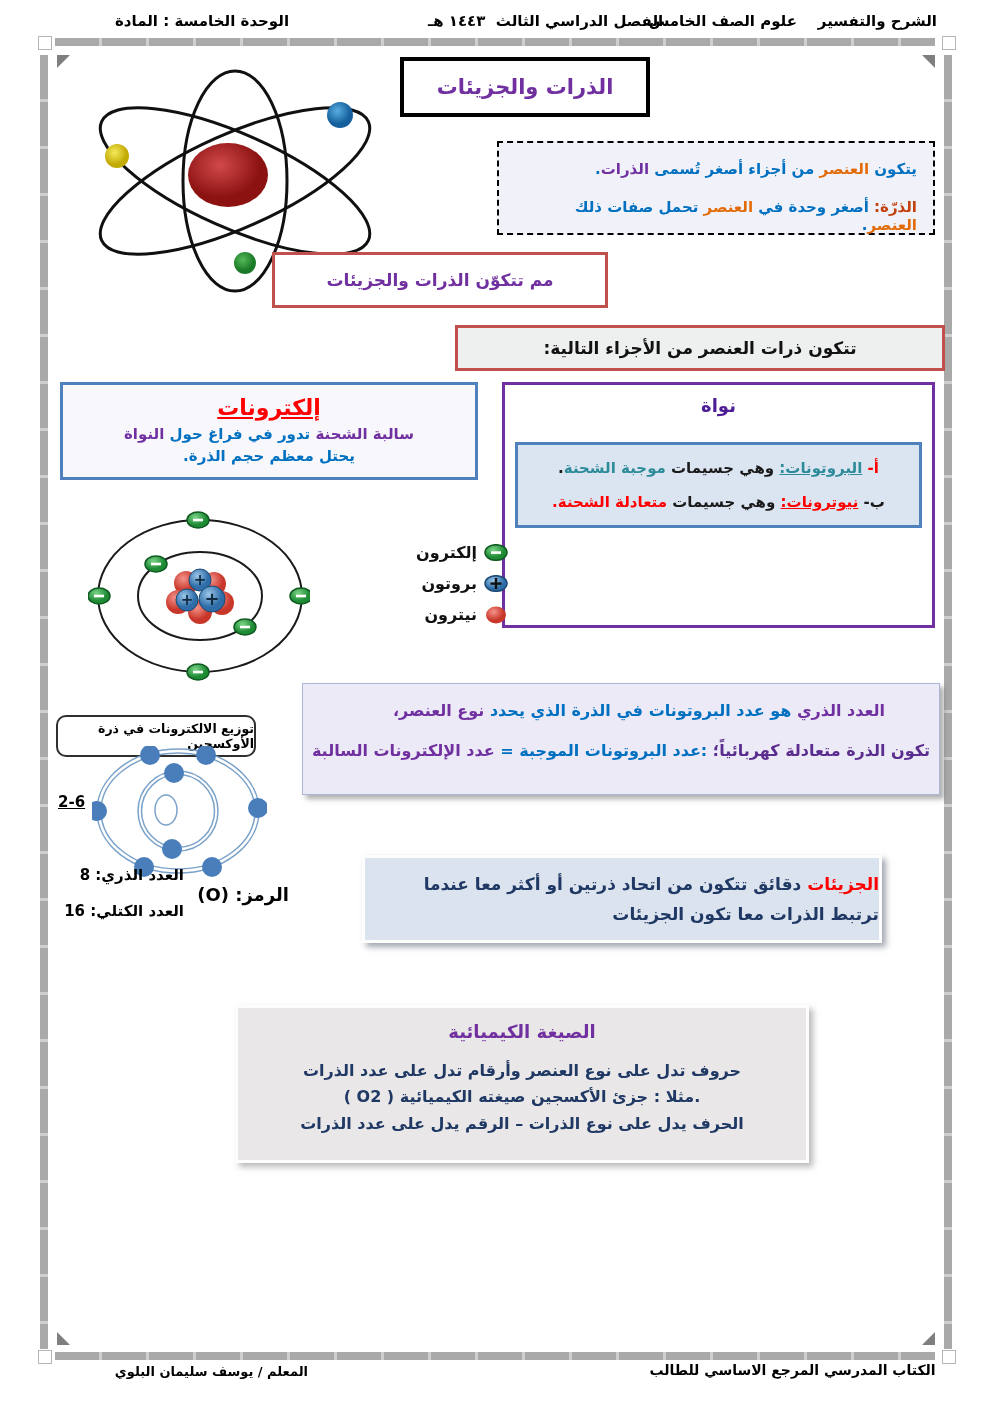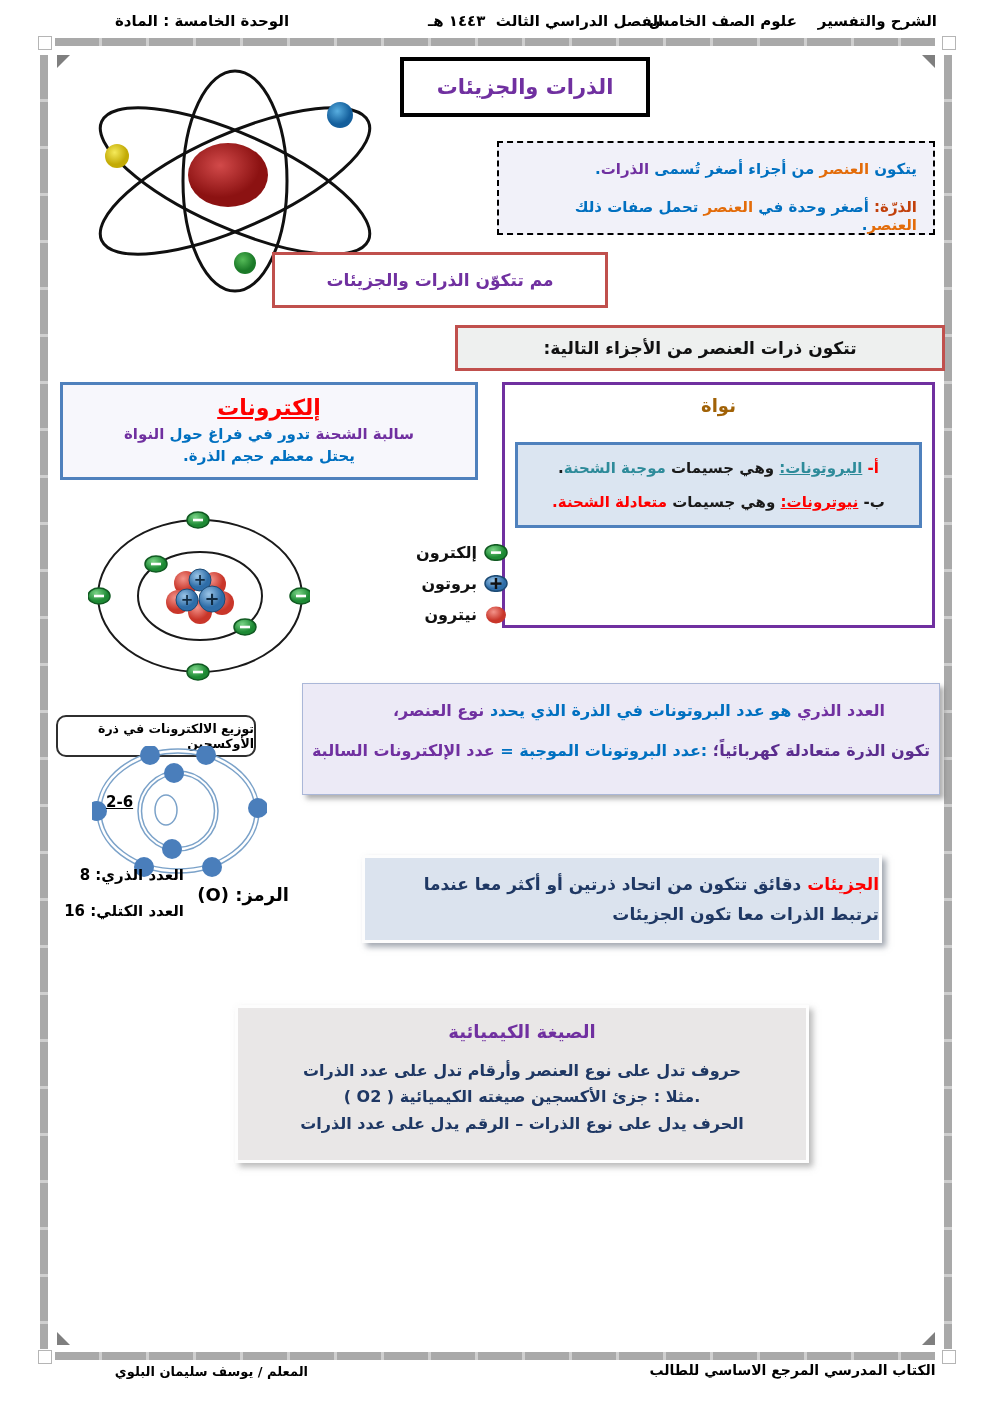--- a/index.html
+++ b/index.html
@@ -34,32 +34,32 @@
   .dash-box .ln2{margin-top:20px;}
   .qbox{left:272px;top:252px;width:330px;height:50px;border:3px solid #c0504d;background:#fff;
         display:flex;align-items:center;justify-content:center;color:#7030a0;font-size:17px;}
   .parts-box{left:455px;top:325px;width:484px;height:40px;border:3px solid #c0504d;background:#eef0ef;
         display:flex;align-items:center;justify-content:center;font-size:17px;color:#111;}
   .ebox{left:60px;top:382px;width:418px;height:98px;border:3px solid #4f81bd;background:#f7f7fc;
         text-align:center;font-size:15px;box-sizing:border-box;padding-top:7px;line-height:1.45;}
   .ebox .t{color:#fe0000;text-decoration:underline;font-size:22px;}
   .nbox{left:502px;top:382px;width:433px;height:246px;border:3px solid #7030a0;background:#fff;
         box-sizing:border-box;text-align:center;}
-  .nbox .t{color:#a16207;font-size:18px;margin-top:10px;}
+  .nbox .t{color:#4c1d95;font-size:18px;margin-top:10px;}
   .nbox .ln{font-size:15.5px;margin-top:14px;padding:0 10px;}
   .inner-box{margin:26px 10px 0;border:3px solid #4f81bd;background:#dbe5f1;
              text-align:center;padding:14px 16px;font-size:15px;}
   .inner-box .itm+.itm{margin-top:16px;}
   .lav-box{left:302px;top:683px;width:636px;height:110px;background:#eceaf6;border:1px solid #aab7d8;
            box-shadow:4px 4px 5px rgba(110,110,110,.55);text-align:center;font-size:16px;}
   .lav-box .ln1{margin-top:17px;margin-left:36px;}
   .lav-box .ln2{margin-top:21px;}
   .oxy-cap{left:56px;top:715px;width:196px;height:38px;border:2px solid #2f2f2f;border-radius:10px;
            background:#fff;display:flex;align-items:center;justify-content:center;font-size:12.5px;}
-  .shell-cfg{left:58px;top:793px;font-size:15px;text-decoration:underline;margin-left:48px;}
+  .shell-cfg{left:58px;top:793px;font-size:15px;text-decoration:underline;}
   .oxy-lbl{font-size:15px;}
   .sym-lbl{font-size:18px;}
   .mol-box{left:362px;top:855px;width:520px;height:88px;background:#dbe3ee;border:3px solid #fdfdfd;
            box-shadow:4px 4px 6px rgba(100,110,125,.6);text-align:right;font-size:17px;
            box-sizing:border-box;padding-top:12px;line-height:1.75;}
   .frm-box{left:235px;top:1005px;width:574px;height:158px;background:#e9e7e7;border:3px solid #fdfdfd;
            box-shadow:4px 4px 6px rgba(120,120,120,.5);text-align:center;box-sizing:border-box;}
   .frm-box .t{color:#7030a0;font-size:18px;margin-top:13px;}
   .frm-box .bd{color:#1f3864;font-size:16px;margin-top:16px;line-height:1.65;}
   

